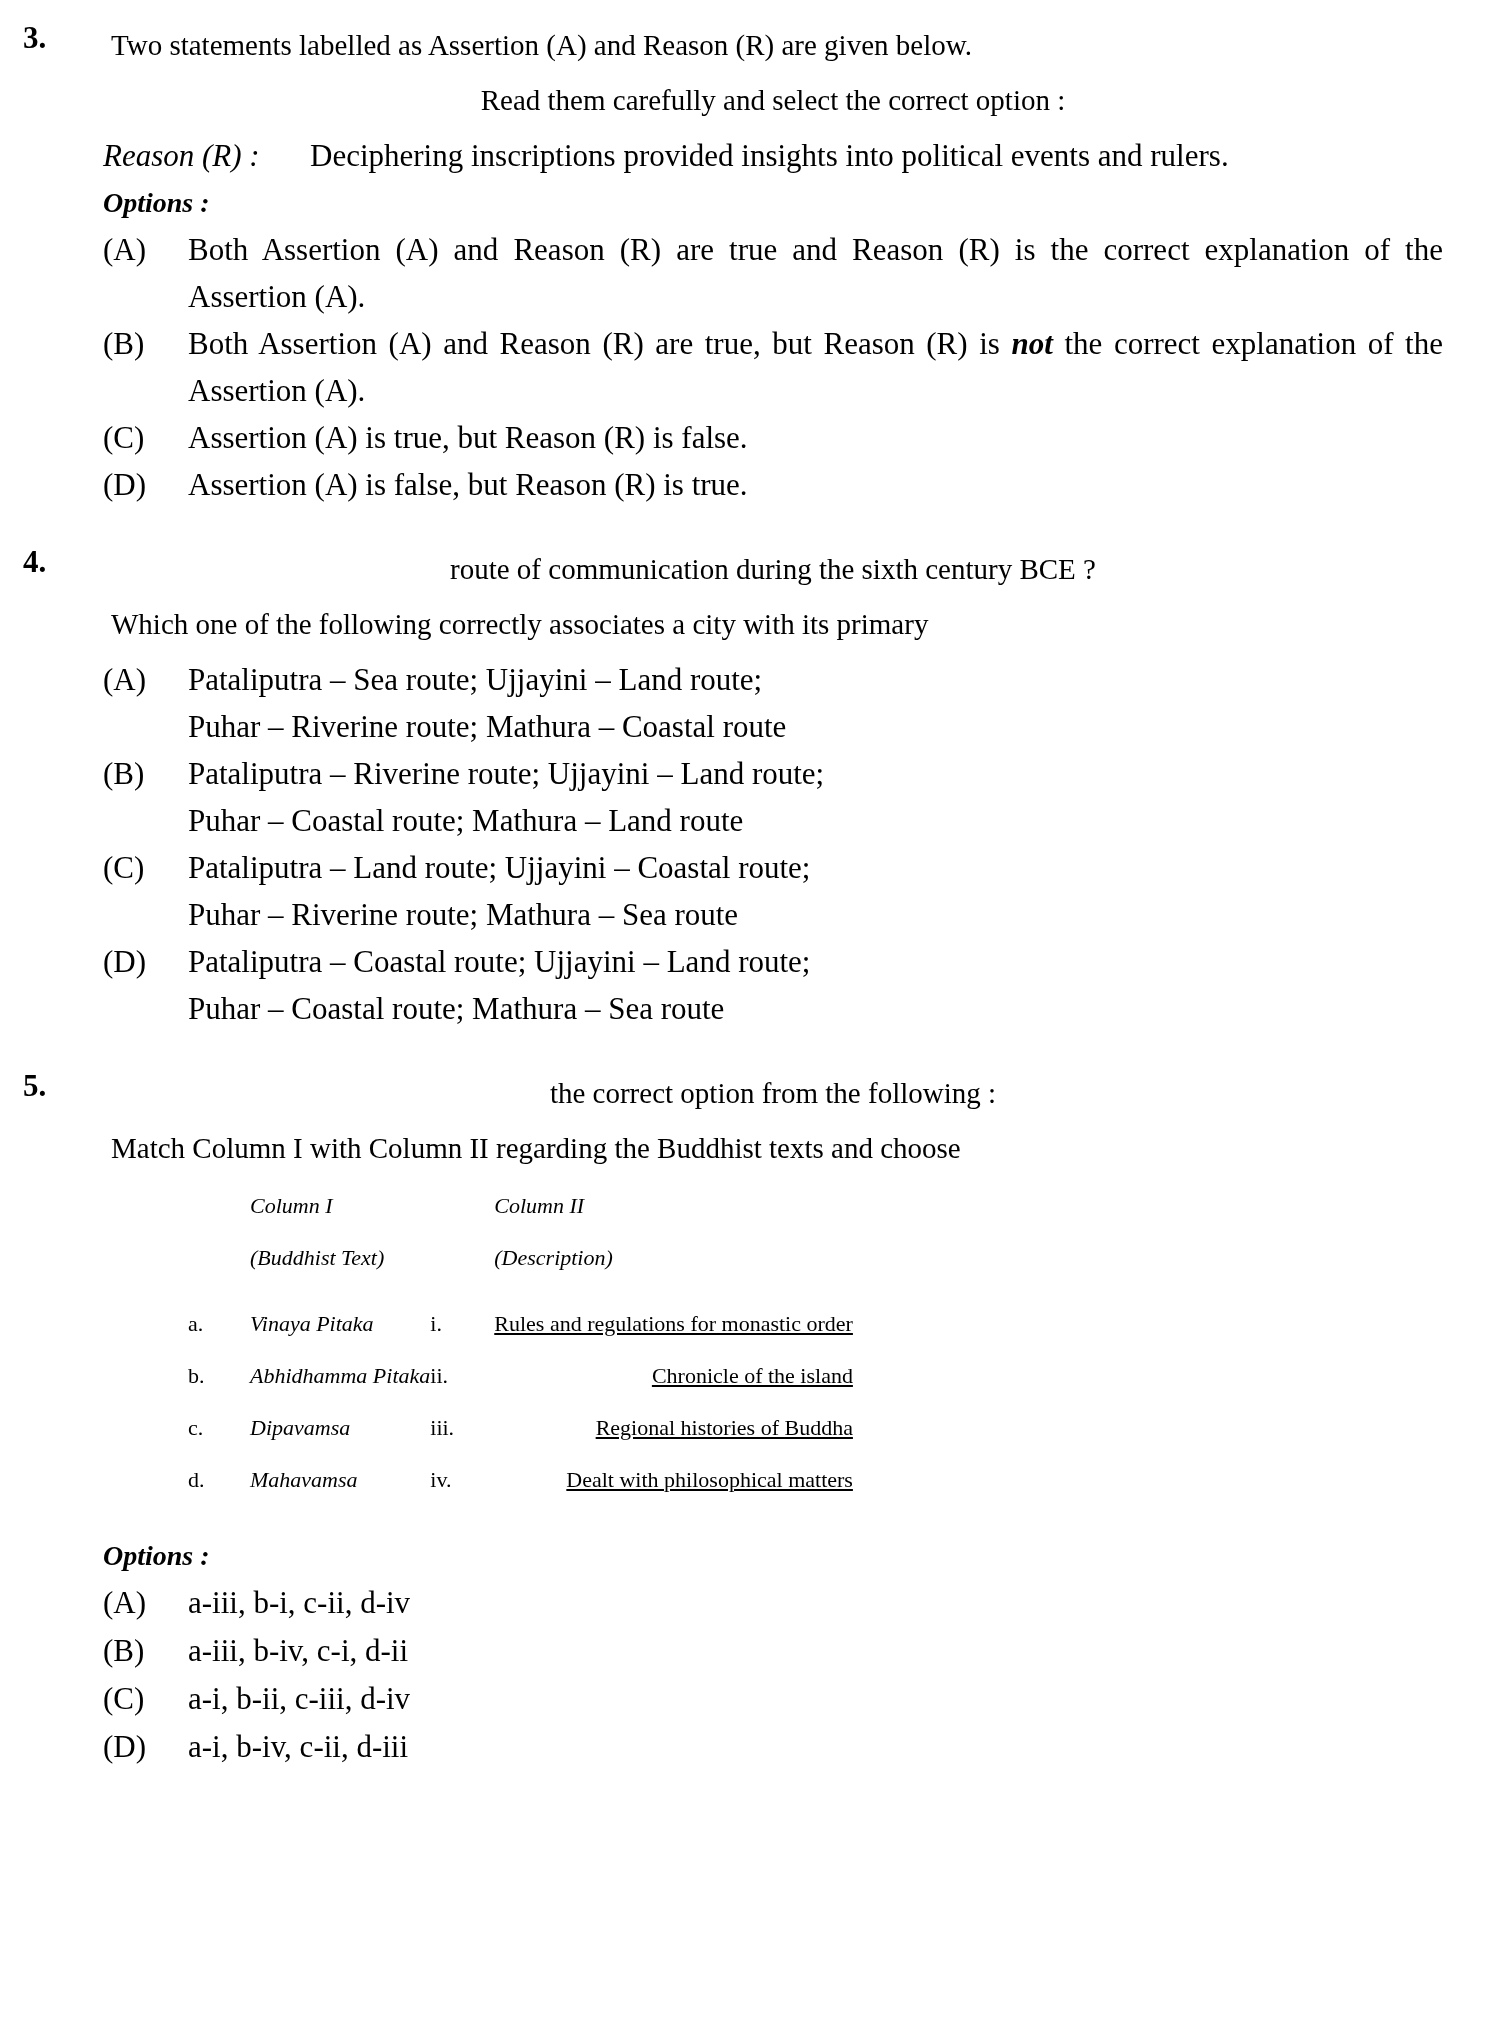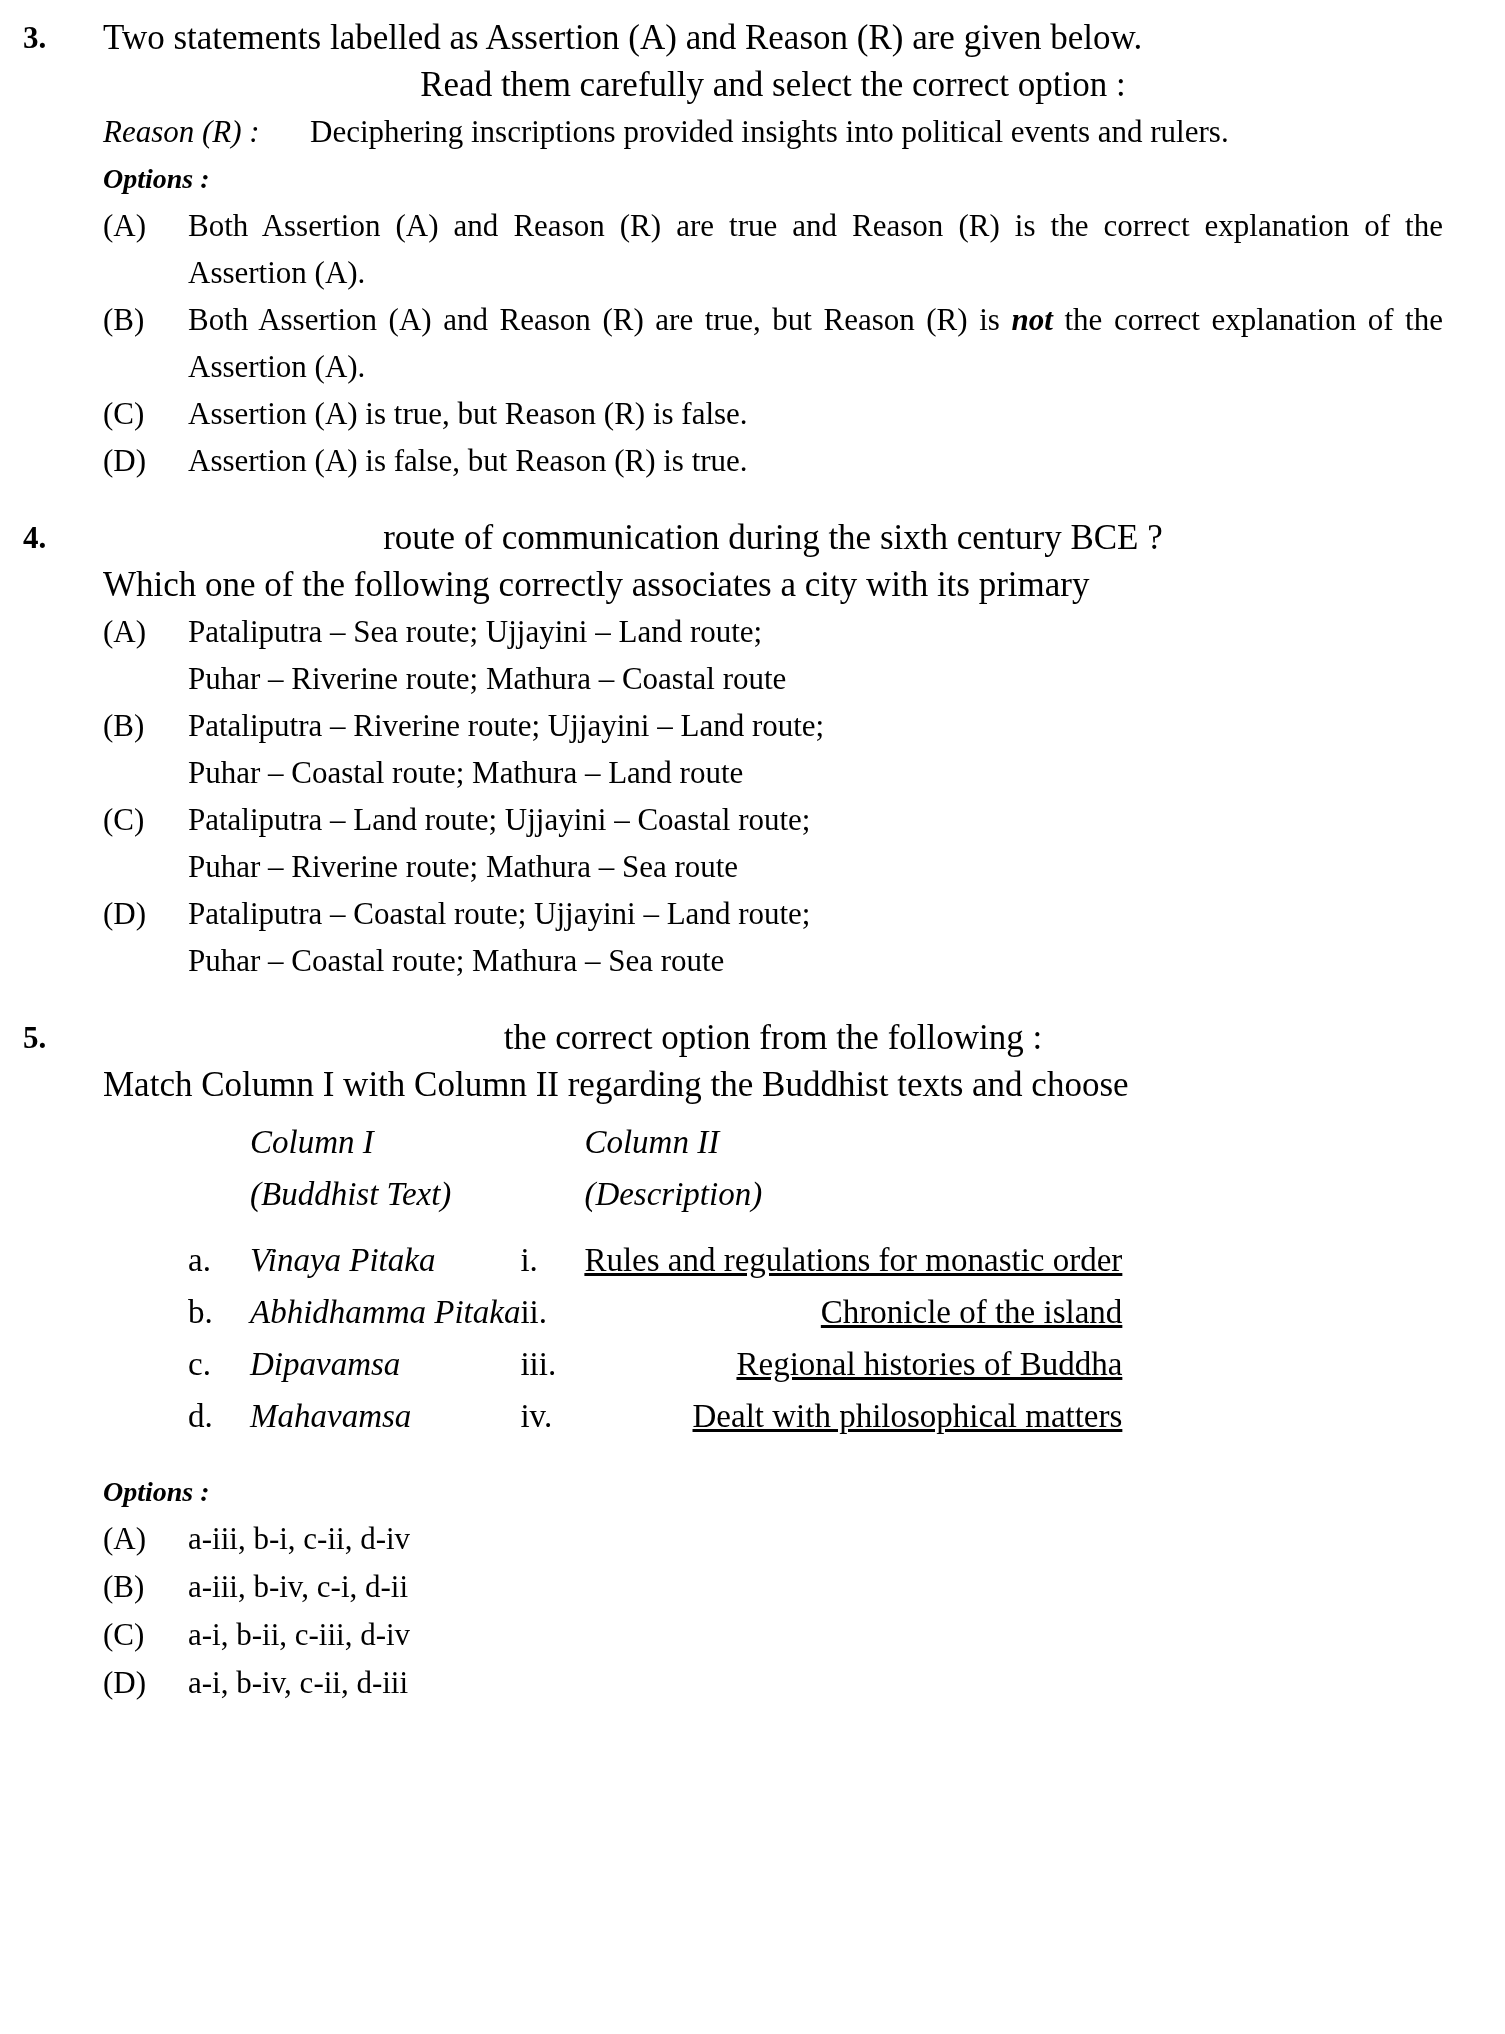--- a/index.html
+++ b/index.html
@@ -37,25 +37,25 @@
     padding-left: 3px;
     box-sizing: border-box;
   }
   .q-body {
     flex: 1 1 auto;
     min-width: 0;
   }
 
   
   .stem {
-    font-size: 35px;
+    font-size: 29px;
     line-height: 47px;
     text-align: justify;
     text-justify: inter-word;
-    margin: 0;
+    margin: 8px;
   }
   .stem-last {
     text-align: center;
   }
 
   
   .ar-row {
     display: flex;
     align-items: flex-start;
     font-size: 31px;
@@ -112,21 +112,21 @@
   
   .gap-q {
     height: 30px;
   }
 
   
   .match-table {
     margin-left: 85px;
     margin-top: 8px;
     border-collapse: collapse;
-    font-size: 33px;
+    font-size: 22px;
   }
   .match-table td {
     padding: 0;
     vertical-align: top;
     line-height: 52px;
     white-space: nowrap;
   }
   .mt-colhead {
     font-style: italic;
   }

